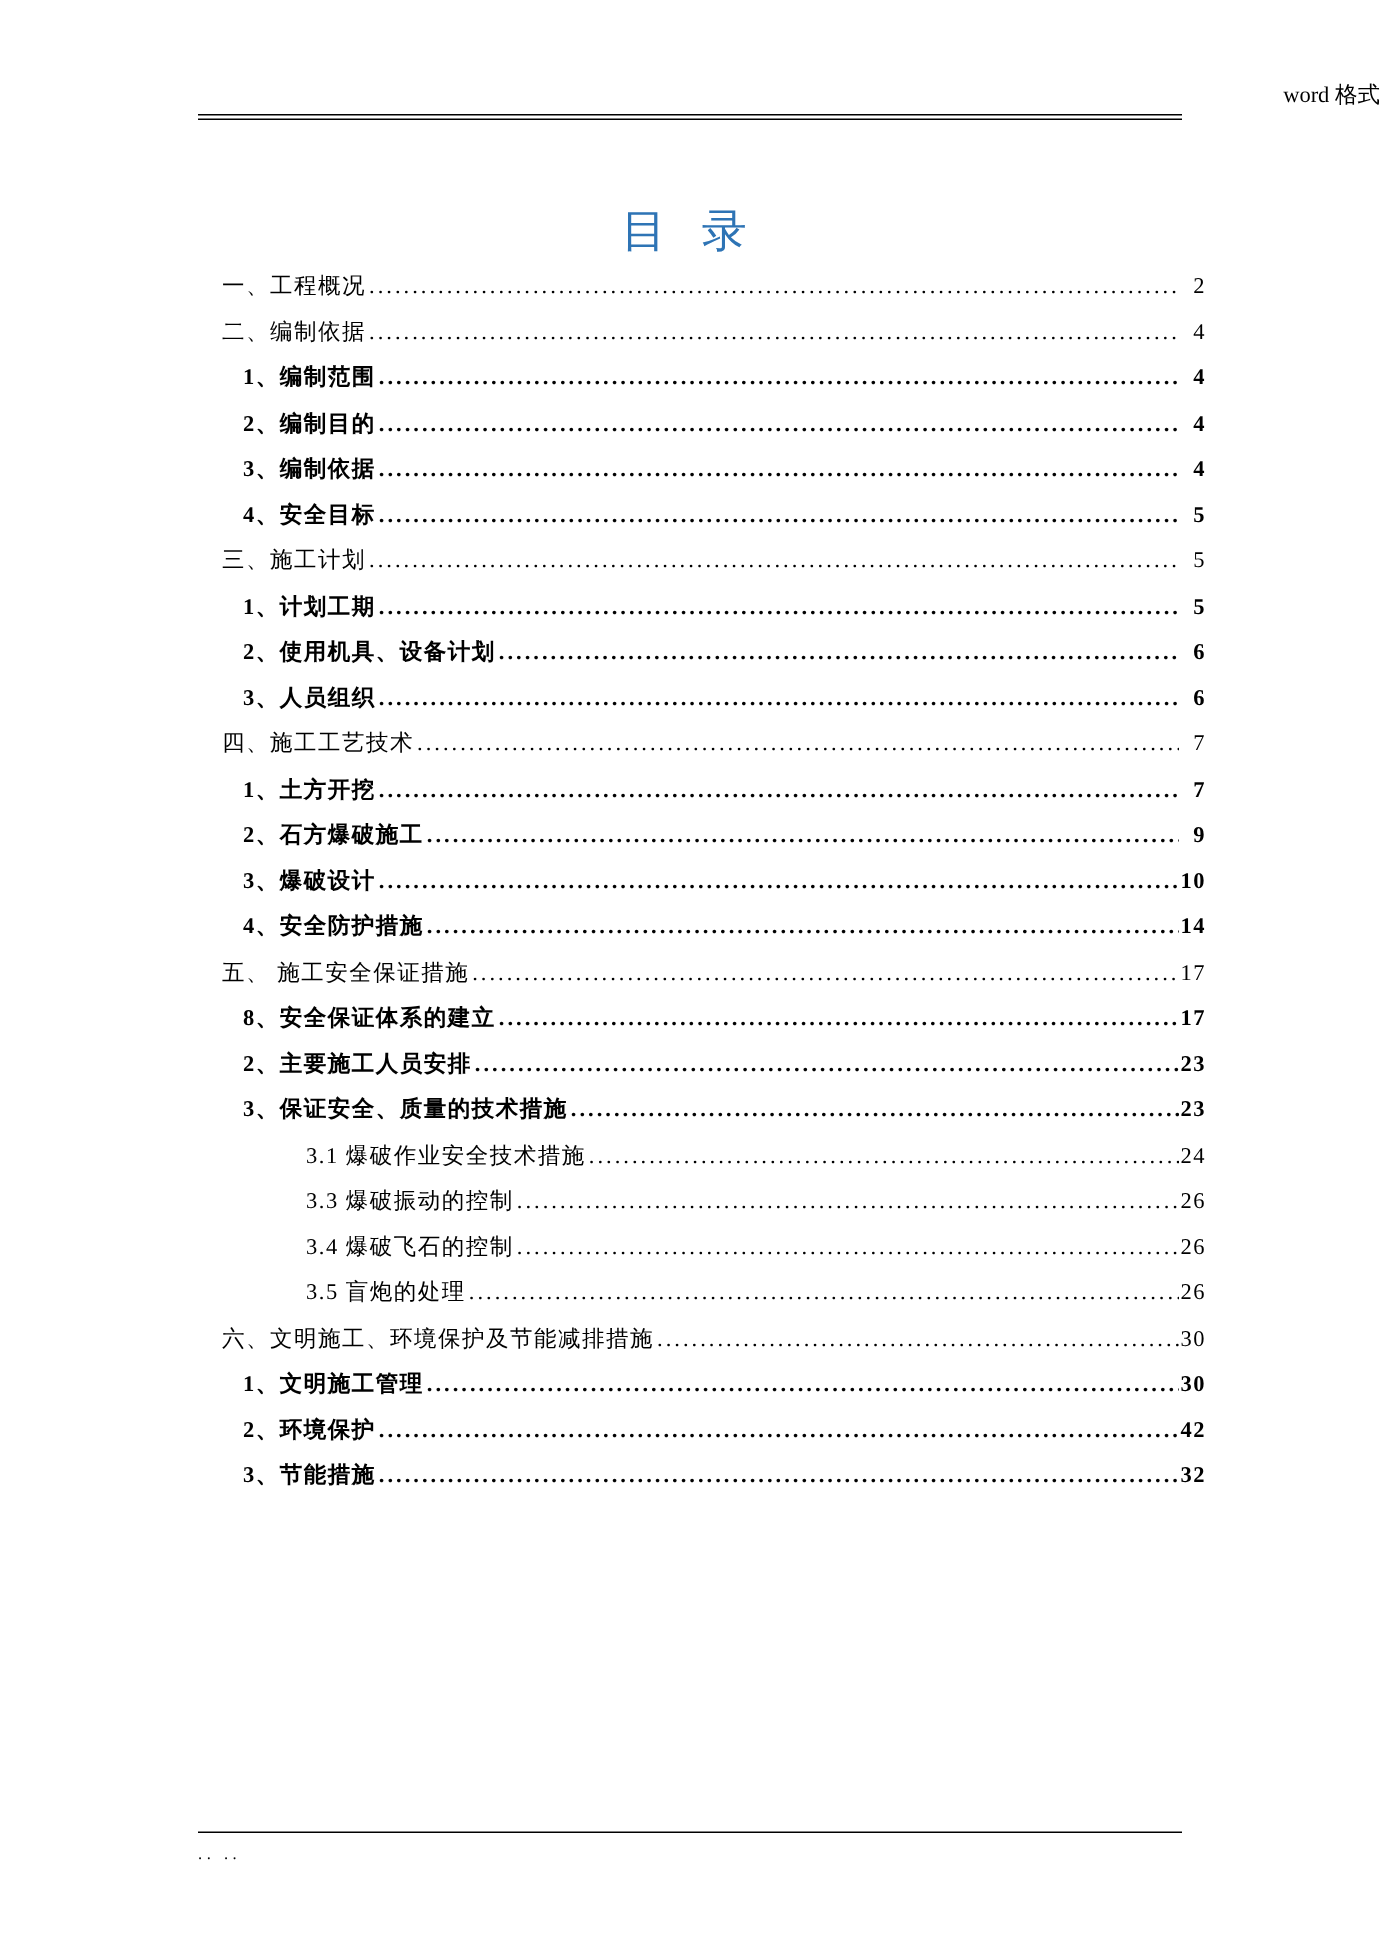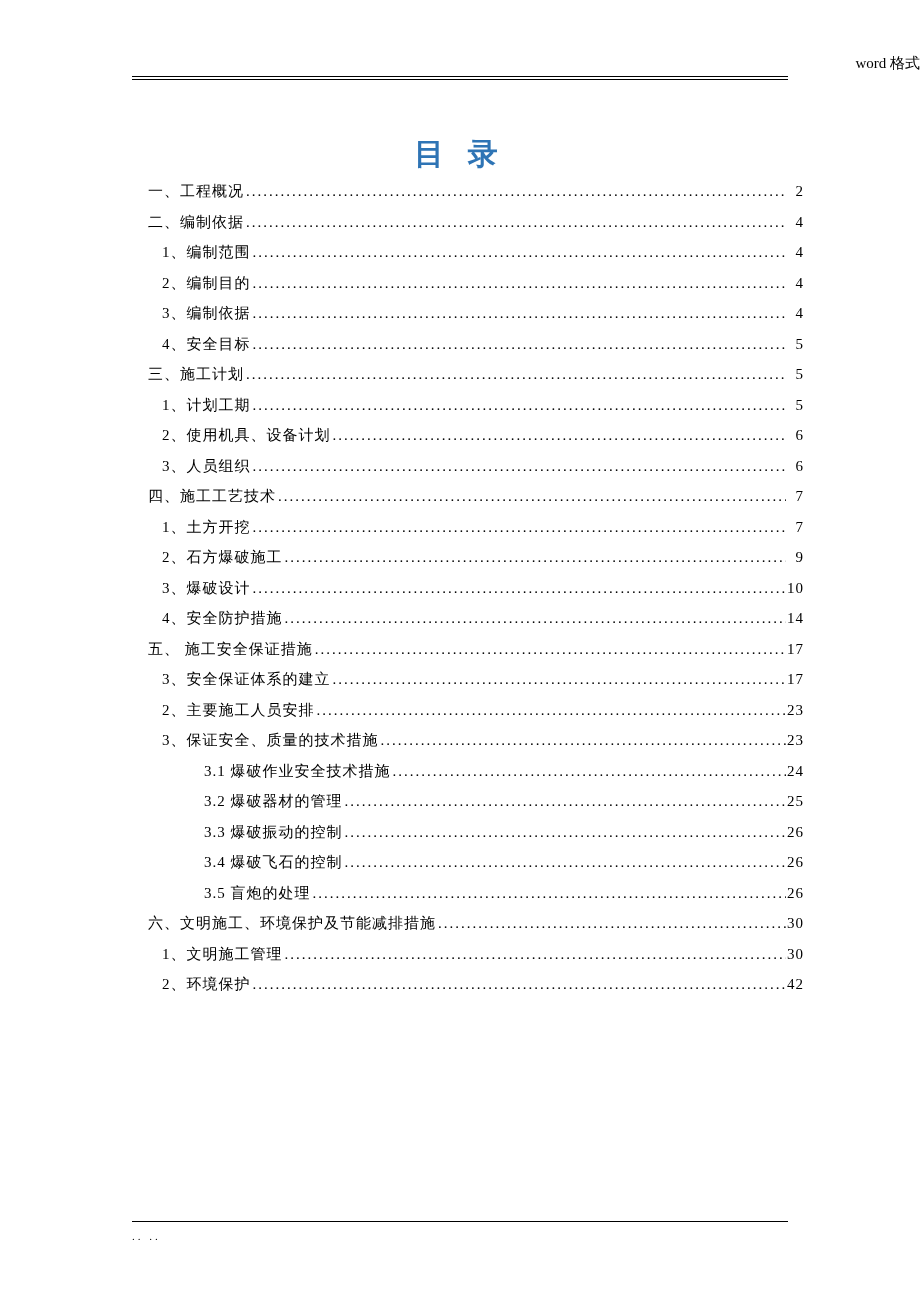--- a/index.html
+++ b/index.html
@@ -40,21 +40,21 @@
     }
     .title {
       position: absolute;
       top: 134px;
       width: 100%;
       text-align: center;
       font-size: 30px;
       color: #2e74b5;
       font-family: "SimSun", "宋体", serif;
       letter-spacing: 8px;
-      font-weight: bold;
+      font-weight: normal;
     }
     .toc {
       position: absolute;
       top: 184px;
       left: 132px;
       width: 656px;
       margin-left: 16px;
     }
     .toc-row {
       display: flex;
@@ -63,20 +63,21 @@
       color: #000;
       line-height: 1;
       letter-spacing: 1px;
       margin-bottom: 15.5px;
     }
     .toc-row.level-0 {
       padding-left: 0;
     }
     .toc-row.level-1 {
       padding-left: 14px;
+      font-weight: bold;
     }
     .toc-row.level-2 {
       padding-left: 56px;
       justify-content: space-between;
     }
     .toc-label {
       white-space: nowrap;
       font-family: "SimSun", "宋体", serif;
     }
     .toc-dots {
@@ -197,45 +198,40 @@
       <span class="toc-label">4、安全防护措施</span>
       <span class="toc-dots"></span>
       <span class="toc-page">14</span>
     </div>
     <div class="toc-row level-0">
       <span class="toc-label">五、 施工安全保证措施</span>
       <span class="toc-dots"></span>
       <span class="toc-page">17</span>
     </div>
     <div class="toc-row level-1">
-      <span class="toc-label">3、安全保证体系的建立</span>
+      <span class="toc-label">8、安全保证体系的建立</span>
       <span class="toc-dots"></span>
       <span class="toc-page">17</span>
     </div>
     <div class="toc-row level-1">
       <span class="toc-label">2、主要施工人员安排</span>
       <span class="toc-dots"></span>
       <span class="toc-page">23</span>
     </div>
     <div class="toc-row level-1">
       <span class="toc-label">3、保证安全、质量的技术措施</span>
       <span class="toc-dots"></span>
       <span class="toc-page">23</span>
     </div>
     <div class="toc-row level-2">
       <span class="toc-label">3.1 爆破作业安全技术措施 </span>
       <span class="toc-dots"></span>
       <span class="toc-page">24</span>
     </div>
     <div class="toc-row level-2">
-      <span class="toc-label">3.2 爆破器材的管理 </span>
-      <span class="toc-dots"></span>
-      <span class="toc-page">25</span>
-    </div>
-    <div class="toc-row level-2">
       <span class="toc-label">3.3 爆破振动的控制 </span>
       <span class="toc-dots"></span>
       <span class="toc-page">26</span>
     </div>
     <div class="toc-row level-2">
       <span class="toc-label">3.4 爆破飞石的控制 </span>
       <span class="toc-dots"></span>
       <span class="toc-page">26</span>
     </div>
     <div class="toc-row level-2">
@@ -250,17 +246,22 @@
     </div>
     <div class="toc-row level-1">
       <span class="toc-label">1、文明施工管理</span>
       <span class="toc-dots"></span>
       <span class="toc-page">30</span>
     </div>
     <div class="toc-row level-1">
       <span class="toc-label">2、环境保护</span>
       <span class="toc-dots"></span>
       <span class="toc-page">42</span>
+    </div>
+    <div class="toc-row level-1">
+      <span class="toc-label">3、节能措施</span>
+      <span class="toc-dots"></span>
+      <span class="toc-page">32</span>
     </div>
   </div>
 
 <div class="footer-line"></div>
 <div class="footer">.. ..</div>
 
 </body></html>

